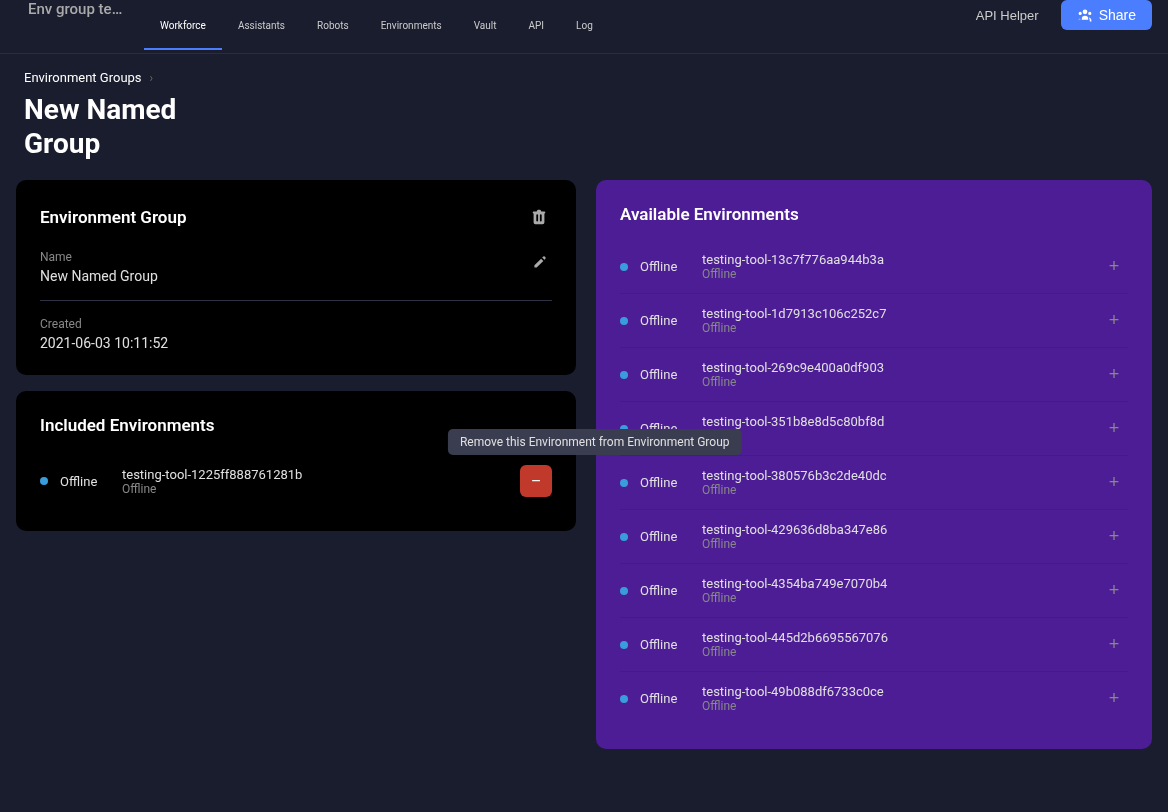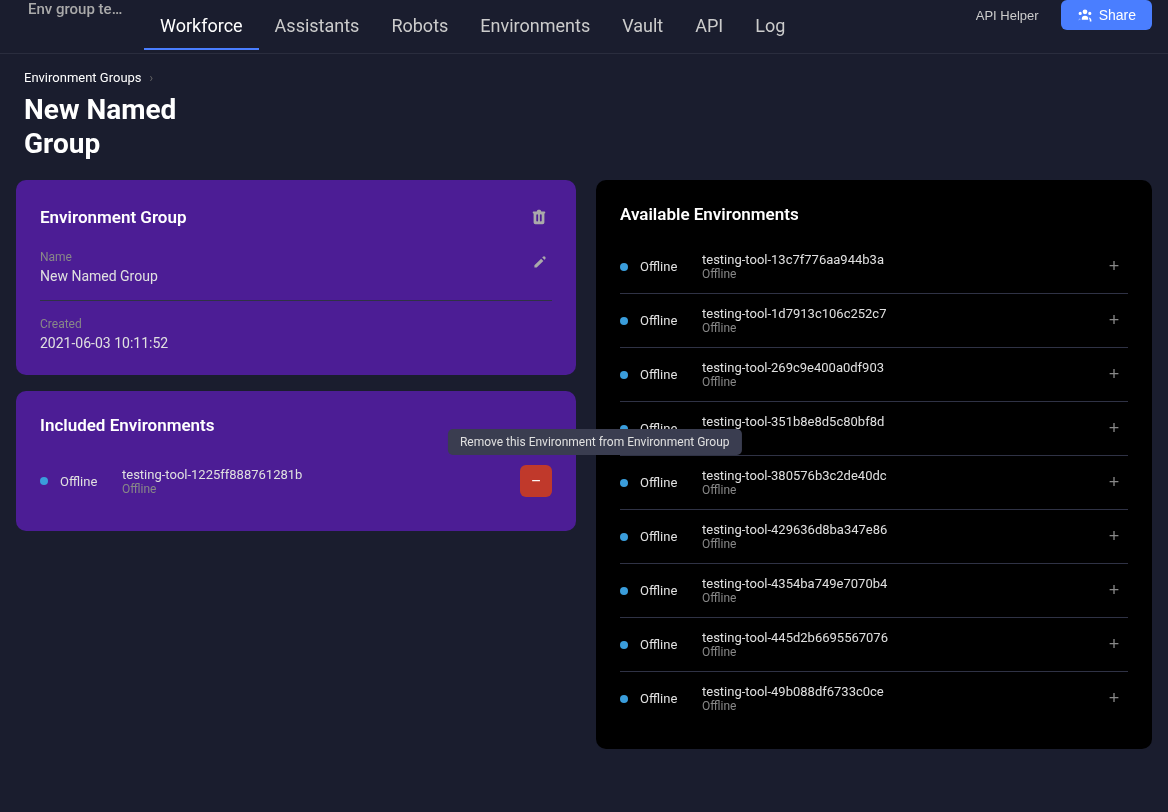--- a/index.html
+++ b/index.html
@@ -35,21 +35,21 @@
       display: flex;
       align-items: center;
       height: 100%;
       flex: 1;
     }
     .nav-tab {
       padding: 0 16px;
       height: 46px;
       display: flex;
       align-items: center;
-      font-size: 18px;
+      font-size: 10px;
       color: #ccc;
       cursor: pointer;
       border-bottom: 2px solid transparent;
       transition: color 0.2s;
     }
     .nav-tab.active {
       color: #fff;
       border-bottom: 2px solid #4a7eff;
     }
     .nav-right {
@@ -112,21 +112,21 @@
 
     
     .left-panel {
       flex: 0 0 560px;
       display: flex;
       flex-direction: column;
       gap: 16px;
     }
 
     .card {
-      background: #4c1d95;
+      background: #000000;
       border-radius: 10px;
       padding: 24px;
     }
 
     .card-header {
       display: flex;
       align-items: center;
       justify-content: space-between;
       margin-bottom: 20px;
     }
@@ -225,21 +225,21 @@
       padding: 6px 12px;
       border-radius: 5px;
       white-space: nowrap;
       z-index: 10;
       pointer-events: none;
     }
 
     
     .right-panel {
       flex: 1;
-      background: #000000;
+      background: #4c1d95;
       border-radius: 10px;
       padding: 24px;
       overflow-y: auto;
       max-height: 620px;
     }
     .right-panel-title {
       font-size: 17px;
       font-weight: 600;
       color: #fff;
       margin-bottom: 16px;

